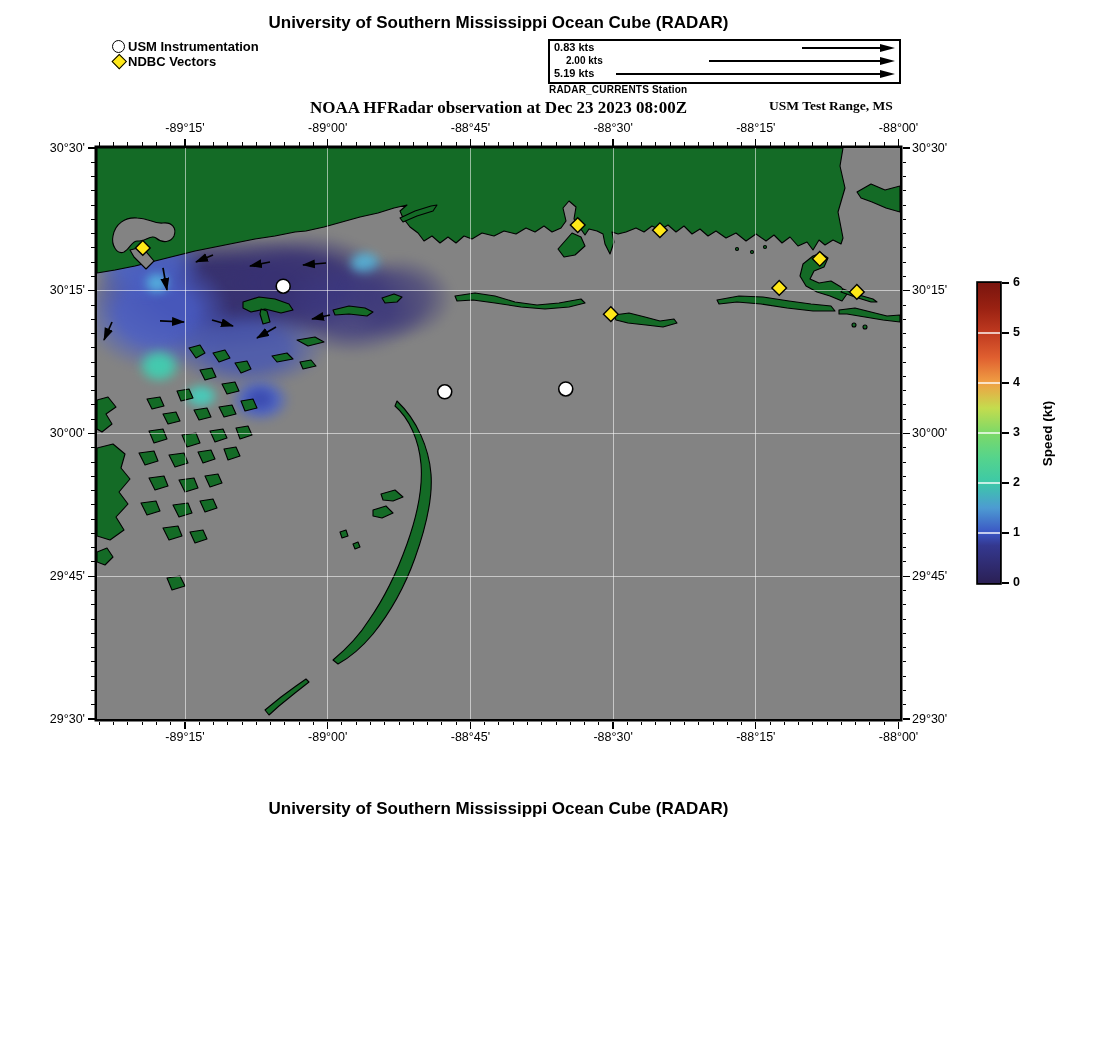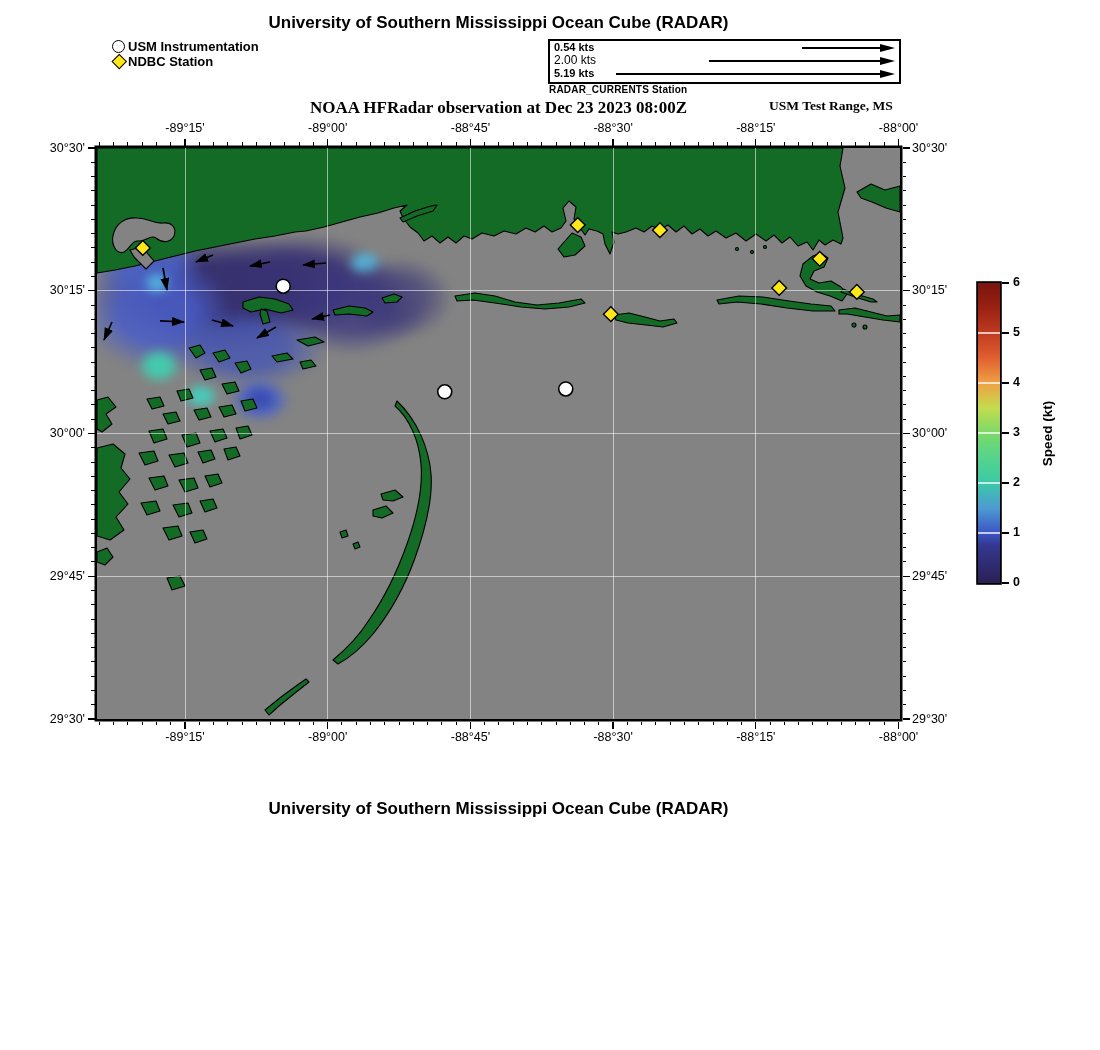--- a/index.html
+++ b/index.html
@@ -28,27 +28,27 @@
   #colorbar-label-box span{transform:rotate(-90deg);font-weight:bold;font-size:13.5px;white-space:nowrap;}
 </style>
 </head>
 <body>
 
 <div class="abs" id="top-title">University of Southern Mississippi Ocean Cube (RADAR)</div>
 
 <div class="abs" id="legend-circle"></div>
 <div class="abs legend-label" style="left:128px;top:39px;">USM Instrumentation</div>
 <div class="abs" id="legend-diamond"></div>
-<div class="abs legend-label" style="left:128px;top:54px;">NDBC Station</div>
+<div class="abs legend-label" style="left:128px;top:54px;">NDBC Vectors</div>
 
 <div class="abs" id="vector-box">
-    <div style="position: absolute; left: 4px; top: 0px; height: 13px; line-height: 13.5px; font-weight: bold; font-size: 11px;">0.54 kts</div>
+    <div style="position: absolute; left: 4px; top: 0px; height: 13px; line-height: 13.5px; font-weight: bold; font-size: 11px;">0.83 kts</div>
     <div style="position: absolute; left: 252px; top: 6.4px; width: 80px; height: 1.3px; background: rgb(0, 0, 0);"></div>
     <div style="position: absolute; left: 330px; top: 2.5px; width: 0px; height: 0px; border-left: 15px solid rgb(0, 0, 0); border-top: 4.5px solid transparent; border-bottom: 4.5px solid transparent;"></div>
-    <div style="position: absolute; left: 4px; top: 13px; height: 13px; line-height: 13.5px; font-weight: normal; font-size: 12px;">2.00 kts</div>
+    <div style="position: absolute; left: 16px; top: 13px; height: 13px; line-height: 13.5px; font-weight: bold; font-size: 10px;">2.00 kts</div>
     <div style="position: absolute; left: 159px; top: 19.4px; width: 173px; height: 1.3px; background: rgb(0, 0, 0);"></div>
     <div style="position: absolute; left: 330px; top: 15.5px; width: 0px; height: 0px; border-left: 15px solid rgb(0, 0, 0); border-top: 4.5px solid transparent; border-bottom: 4.5px solid transparent;"></div>
     <div style="position: absolute; left: 4px; top: 26px; height: 13px; line-height: 13.5px; font-weight: bold; font-size: 11px;">5.19 kts</div>
     <div style="position: absolute; left: 66px; top: 32.4px; width: 266px; height: 1.3px; background: rgb(0, 0, 0);"></div>
     <div style="position: absolute; left: 330px; top: 28.5px; width: 0px; height: 0px; border-left: 15px solid rgb(0, 0, 0); border-top: 4.5px solid transparent; border-bottom: 4.5px solid transparent;"></div>
   </div>
 <div class="abs" id="vector-caption">RADAR_CURRENTS Station</div>
 
 <div class="abs" id="subtitle">NOAA HFRadar observation at Dec 23 2023 08:00Z</div>
 <div class="abs" id="region-label">USM Test Range, MS</div>

